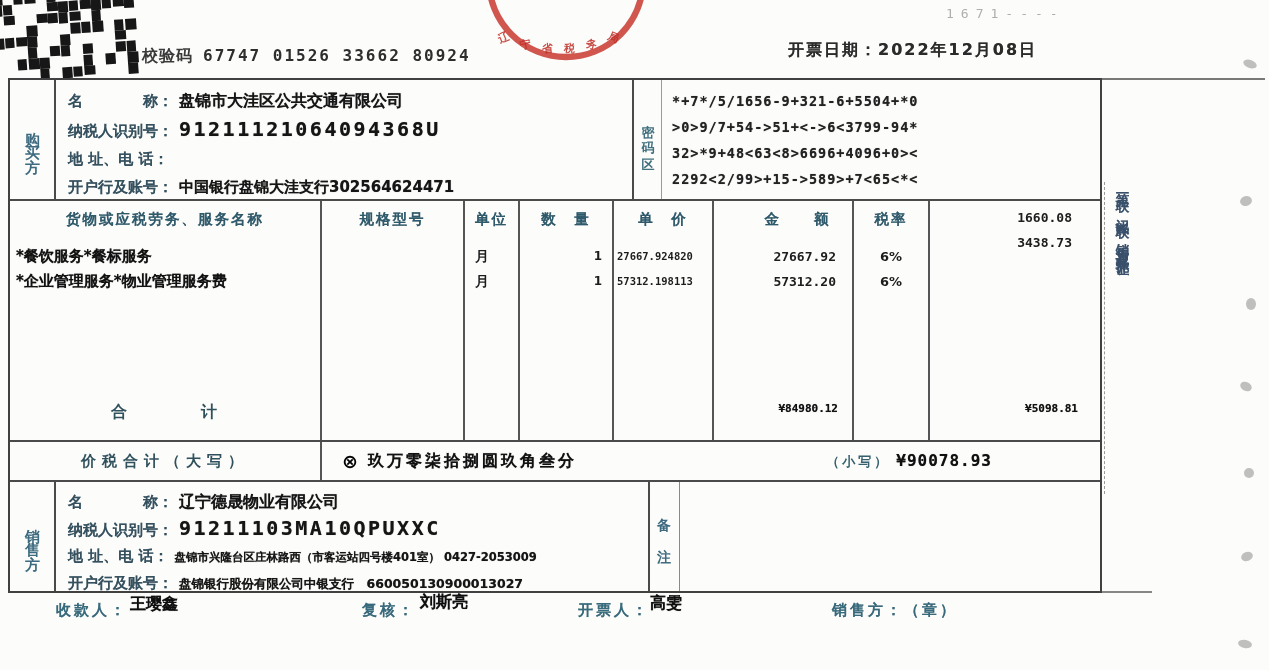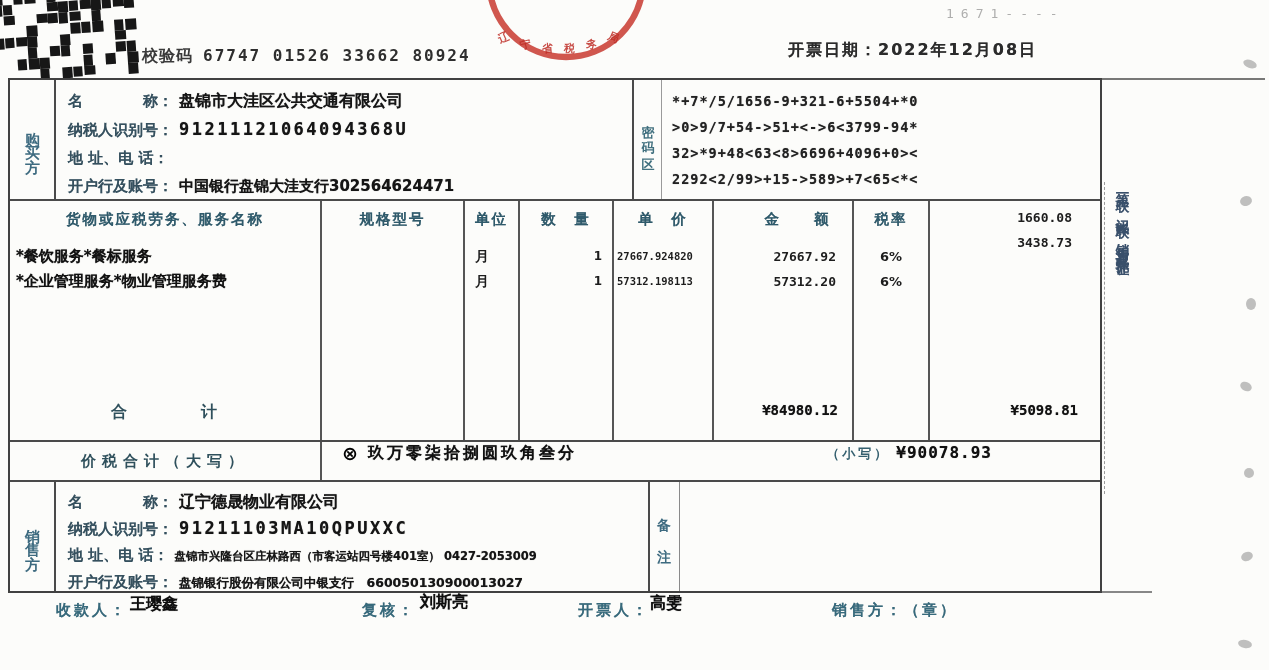--- a/index.html
+++ b/index.html
@@ -30,21 +30,21 @@
   }
   .row{display:flex; box-sizing:border-box;}
   .vlabel-cell{width:46px; box-sizing:border-box; border-right:2px solid #4a4a4a; display:flex; align-items:center; justify-content:center;}
   .vtext{writing-mode:vertical-rl; text-orientation:upright; font-size:15px; font-weight:bold; color:#3e6b80; letter-spacing:13px;}
   
   .buyer-row{height:119px;}
   .info-cell{box-sizing:border-box; padding:7px 0 0 12px;}
   .info-cell .iline{line-height:28px; white-space:pre; display:flex; align-items:baseline;}
   .flabel{display:inline-block; font-size:15px; font-weight:bold; color:#35505e; white-space:pre; text-shadow:0 0 .5px rgba(40,70,90,.5);}
   .fvalue{font-size:15px; font-weight:bold; color:#151515; margin-left:6px; text-shadow:0 0 .7px rgba(0,0,0,.6);}
-  .fvalue.idnum{font-family:"DejaVu Sans Mono", monospace; font-size:17px; letter-spacing:2.5px;}
+  .fvalue.idnum{font-family:"DejaVu Sans Mono", monospace; font-size:20px; letter-spacing:2.5px;}
   .fvalue.small{font-size:11.5px;}
   .buyer-info{width:576px;}
   .pwd-label-cell{width:30px; box-sizing:border-box; border-left:2px solid #4a4a4a; border-right:1px solid #9a9a9a; display:flex; align-items:center; justify-content:center;}
   .pwd-label-cell .vtext{font-size:13px; letter-spacing:17px; color:#41707f;}
   .pwd-cell{flex:1; padding:8px 0 0 10px;}
   .pwd-cell div{font-family:"DejaVu Sans Mono", monospace; font-size:13.5px; font-weight:bold; color:#222; line-height:26px; letter-spacing:1px; text-shadow:0 0 .8px rgba(0,0,0,.55); white-space:pre;}
   
   .items-row{height:243px; border-top:2px solid #4a4a4a;}
   .col{box-sizing:border-box; border-right:2px solid #555; display:flex; flex-direction:column;}
   .col:last-child{border-right:none;}
@@ -55,24 +55,24 @@
   .c-price{width:100px;} .c-amt{width:140px;padding-left:29px;} .c-rate{width:76px;} .c-tax{width:170px;}
   .item-name{max-width:246px; padding-left:6px; font-size:15px; font-weight:bold; color:#111; line-height:25px; word-break:break-all; text-shadow:0 0 .7px rgba(0,0,0,.6);}
   .cell-line{line-height:25px; font-size:13px; color:#1d1d1d; font-weight:bold;}
   .unit .cell-line{padding-left:10px; font-size:14px;}
   .qty .cell-line{text-align:right; padding-right:10px; font-size:12px;}
   .price .cell-line{font-family:"DejaVu Sans Mono", monospace; font-size:10.5px; padding-left:3px; white-space:nowrap; letter-spacing:0; filter:blur(.2px);}
   .amt .cell-line{font-family:"DejaVu Sans Mono", monospace; text-align:right; padding-right:16px; filter:blur(.25px);}
   .rate .cell-line{text-align:center; filter:blur(.25px);}
   .tax .cell-line{font-family:"DejaVu Sans Mono", monospace; text-align:right; padding-right:28px; filter:blur(.2px);}
   .total-label{text-align:center; font-size:16px; font-weight:bold; color:#2f505c; letter-spacing:2px; white-space:pre; padding-top:8px;}
-  .total-num{font-family:"DejaVu Sans Mono", monospace; font-size:14px; font-weight:bold; color:#111; text-align:right; padding-top:8px; text-shadow:0 0 .7px rgba(0,0,0,.6);}
+  .total-num{font-family:"DejaVu Sans Mono", monospace; font-size:11px; font-weight:bold; color:#111; text-align:right; padding-top:8px; text-shadow:0 0 .7px rgba(0,0,0,.6);}
   .c-amt .total-num{padding-right:14px;} .c-tax .total-num{padding-right:22px;}
   
-  .summary-row{height:40px; border-top:2px solid #4a4a4a; align-items:flex-start;}
+  .summary-row{height:40px; border-top:2px solid #4a4a4a; align-items:center;}
   .sum-left{width:312px; box-sizing:border-box; border-right:2px solid #555; text-align:center; font-size:15px; font-weight:bold; color:#2f505c; letter-spacing:6px; align-self:stretch; display:flex; align-items:center; justify-content:center;}
   .sum-right{flex:1; display:flex; align-items:center;}
   .otimes{font-size:19px; font-weight:bold; color:#000; margin-left:20px;}
   .words{font-size:16px; font-weight:bold; color:#101010; letter-spacing:3px; margin-left:10px; text-shadow:0 0 .7px rgba(0,0,0,.6);}
   .sum-small{margin-left:auto; margin-right:108px; display:flex; align-items:baseline;}
   .sum-small .lbl{font-size:13px; font-weight:bold; color:#35606f; letter-spacing:3px;}
   .sum-small .val{font-family:"DejaVu Sans Mono", monospace; font-size:16px; font-weight:bold; color:#101010; margin-left:6px; letter-spacing:1px; text-shadow:0 0 .7px rgba(0,0,0,.6);}
   
   .seller-row{height:111px; border-top:2px solid #4a4a4a;}
   .seller-info{width:592px; box-sizing:border-box;}

